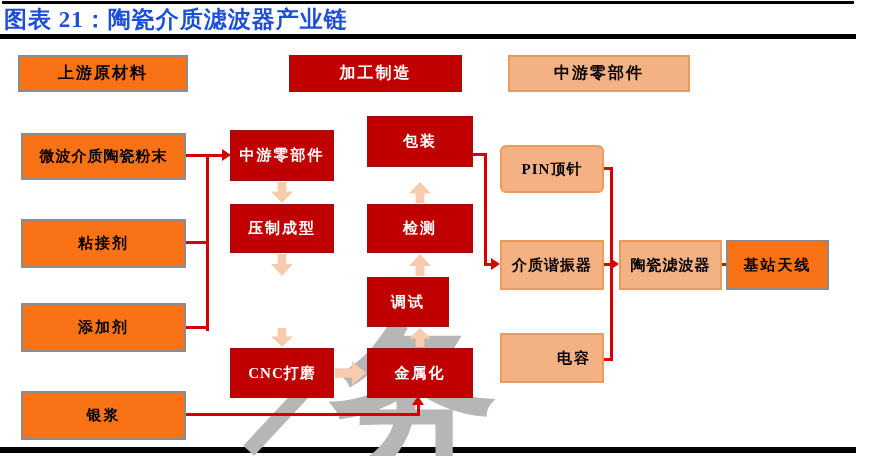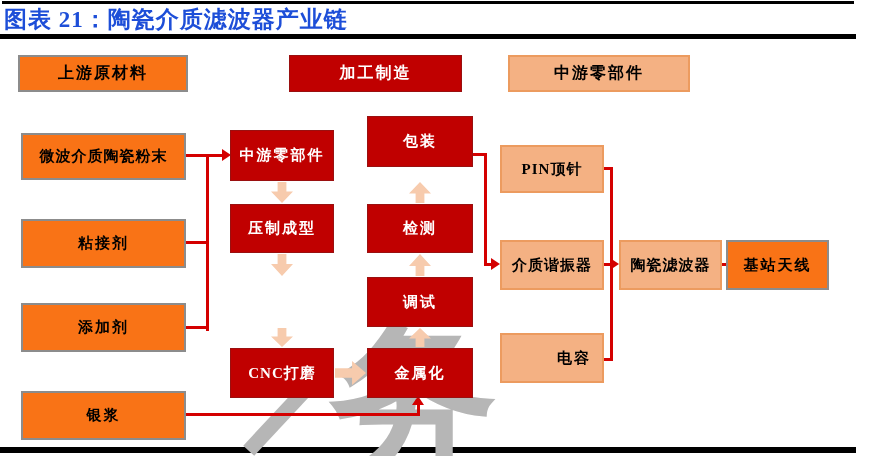--- a/index.html
+++ b/index.html
@@ -55,24 +55,24 @@
   <div class="box gray" style="left:21px;top:219px;width:165px;height:49px;">粘接剂</div>
   <div class="box gray" style="left:21px;top:303px;width:165px;height:49px;">添加剂</div>
   <div class="box gray" style="left:21px;top:391px;width:165px;height:49px;">银浆</div>
 
   <div class="box red" style="left:230px;top:130px;width:104px;height:51px;">中游零部件</div>
   <div class="box red" style="left:230px;top:204px;width:104px;height:49px;">压制成型</div>
   <div class="box red" style="left:230px;top:348px;width:104px;height:50px;letter-spacing:1px;">CNC打磨</div>
 
   <div class="box red" style="left:367px;top:116px;width:106px;height:51px;">包装</div>
   <div class="box red" style="left:367px;top:204px;width:106px;height:49px;">检测</div>
-  <div class="box red" style="left:367px;top:277px;width:106px;height:50px;">调试</div>
+  <div class="box red" style="left:367px;top:277px;width:82px;height:50px;">调试</div>
   <div class="box red" style="left:367px;top:348px;width:106px;height:50px;">金属化</div>
 
-  <div class="box orange" style="left:500px;top:145px;width:104px;height:48px;letter-spacing:1px;">PIN顶针</div>
+  <div class="box orange" style="left:500px;top:145px;width:104px;height:48px;letter-spacing:1px;border-radius:6px;">PIN顶针</div>
   <div class="box orange" style="left:500px;top:240px;width:104px;height:50px;letter-spacing:1px;">介质谐振器</div>
   <div class="box orange" style="left:500px;top:333px;width:104px;height:50px;padding-left:44px;">电容</div>
   <div class="box orange" style="left:619px;top:240px;width:103px;height:50px;letter-spacing:1px;">陶瓷滤波器</div>
 
   <div class="box gray" style="left:726px;top:240px;width:103px;height:50px;font-family:Liberation Serif, serif;">基站天线</div>
 
   <div class="line" style="left:186px;top:154px;width:38px;height:3px;"></div>
   <div class="ah-right" style="left:222px;top:149px;"></div>
   <div class="line" style="left:206px;top:154px;width:3px;height:177px;"></div>
   <div class="line" style="left:186px;top:241px;width:22px;height:3px;"></div>

